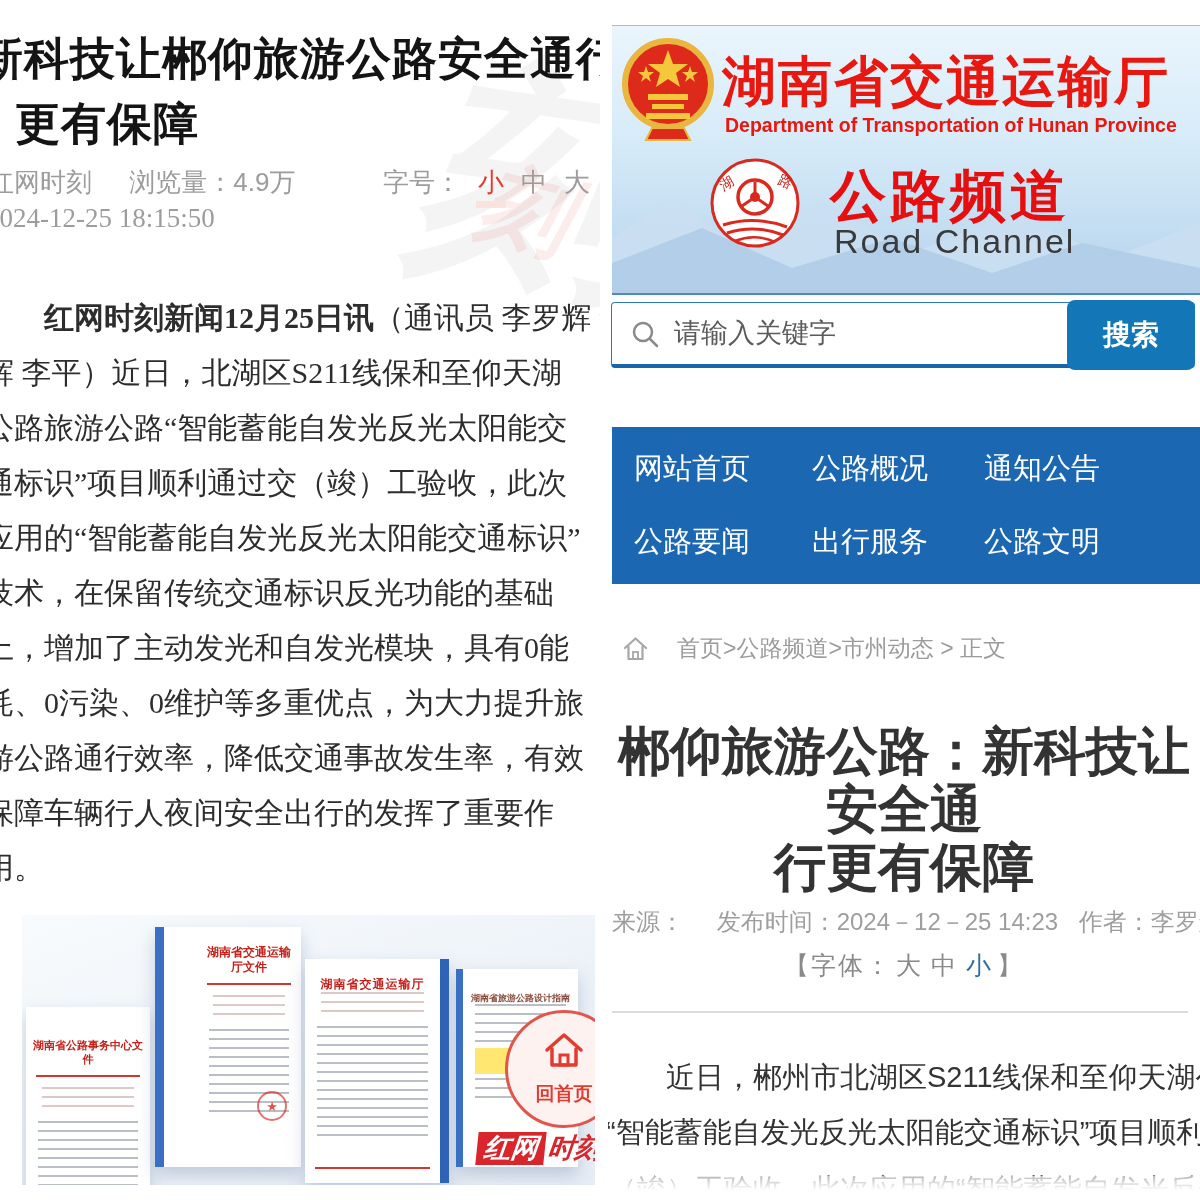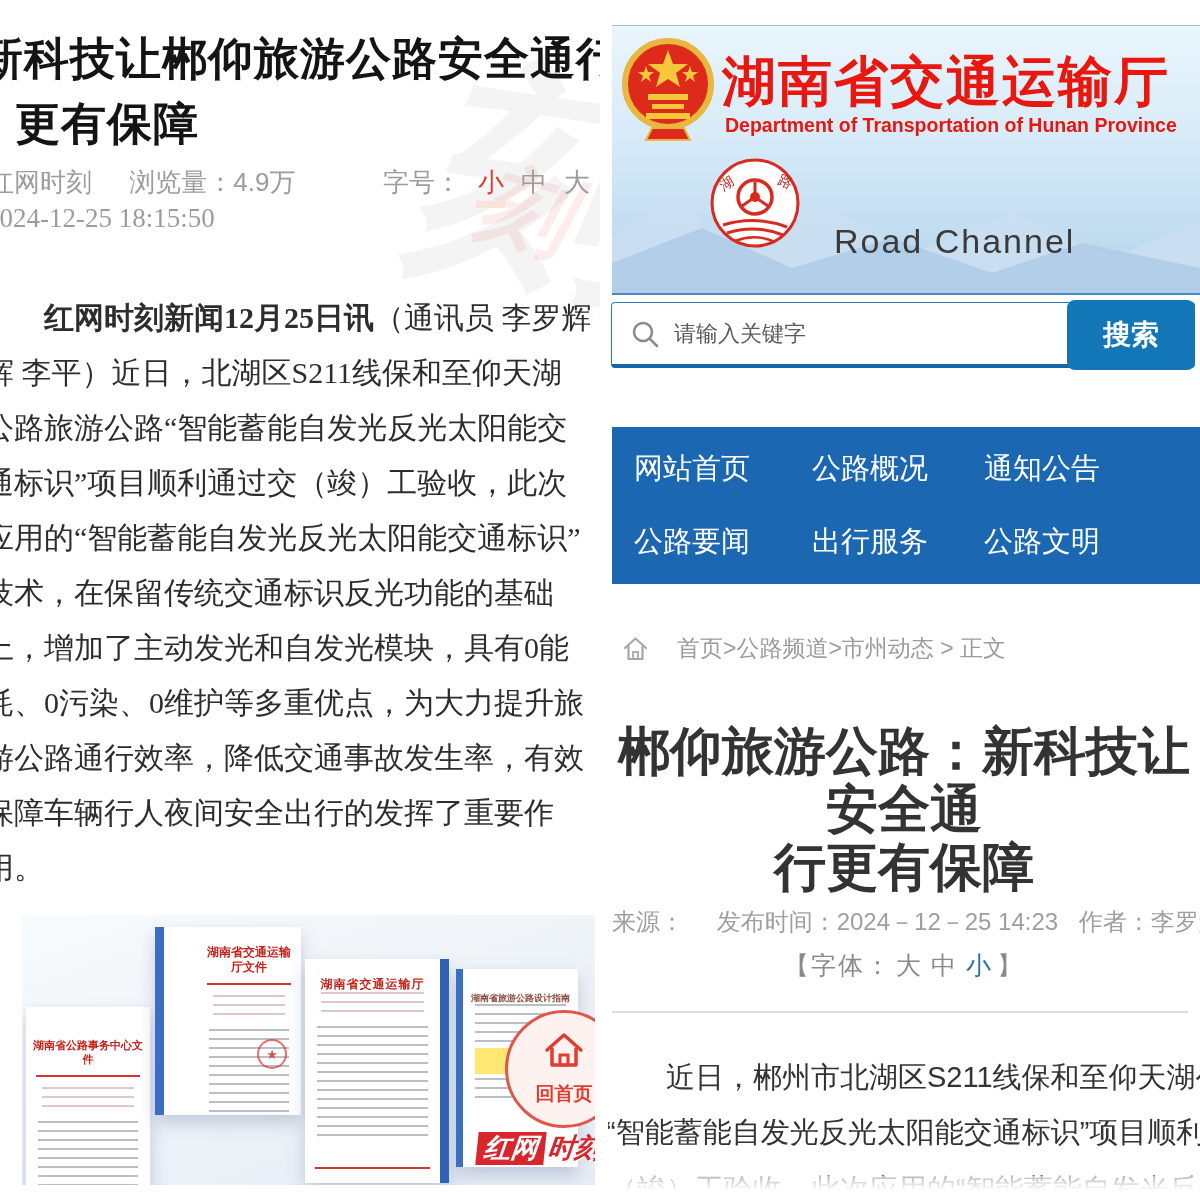--- a/index.html
+++ b/index.html
@@ -35,21 +35,21 @@
   .lp-body .bl { white-space:nowrap; margin-left:-16px; height:55px; line-height:50px; }
   .lp-body .b { font-weight:700; }
 
   
   .lp-figure { position:absolute; top:915px; left:22px; width:573px; height:270px;
                background:linear-gradient(160deg,#f8fbfd 0%,#edf2f8 55%,#e7edf5 100%);
                overflow:hidden; }
   .doc { position:absolute; background:#fff;
          box-shadow:0 8px 16px rgba(110,130,165,0.35); }
   .doc1 { left:4px;  top:48px; width:124px; height:190px;margin-top:44px; }
-  .doc2 { left:133px; top:12px; width:146px; height:188px; border-left:9px solid #3a6fc4;padding-left:33px; }
+  .doc2 { left:133px; top:12px; width:146px; height:240px; border-left:9px solid #3a6fc4;padding-left:33px; }
   .doc3 { left:283px; top:44px; width:144px; height:224px; border-right:9px solid #2f63b8; }
   .doc4 { left:434px; top:54px; width:122px; height:198px; border-left:7px solid #3a6fc4; }
   .doc-title { color:#c5211b; font-weight:700; text-align:center; margin-top:18px;
                padding:0 6px; line-height:1.25; }
   .doc1 .doc-title { font-size:11px; margin-top:32px; }
   .doc2 .doc-title { font-size:12px; }
   .doc3 .doc-title { font-size:12px; letter-spacing:1px; }
   .doc4 .doc-title { font-size:9px; color:#8a4a3a; margin-top:24px; }
   .doc-rule { height:2px; background:#d0372e; margin:8px 10px 10px; }
   .doc-sub { height:26px; margin:0 16px 8px;
@@ -90,21 +90,21 @@
   .road-logo { position:absolute; left:97px; top:131px; }
   .channel-cn { position:absolute; left:218px; top:133px; color:#e60f0f; font-size:56px;
                 font-weight:800; white-space:nowrap; letter-spacing:4px; }
   .channel-en { position:absolute; left:222px; top:196px; color:#3a3a3a; font-size:34px;
                 white-space:nowrap; letter-spacing:2px; }
 
   .searchbar { position:absolute; left:3px; top:302px; width:584px; height:66px;
                background:#fff; border:1px solid #2d7ab9; border-bottom:4px solid #1766a8;
                border-radius:4px; display:flex; align-items:center; }
   .search-icon { margin-left:18px; flex:0 0 auto; }
-  .search-input { flex:1 1 auto; border:none; outline:none; font-size:22px; color:#333;
+  .search-input { flex:1 1 auto; border:none; outline:none; font-size:27px; color:#333;
                   margin-left:14px; min-width:0; background:transparent;
                   font-family:"Liberation Sans", sans-serif; }
   .search-input::placeholder { color:#5b5b5b; opacity:1; }
   .search-btn { flex:0 0 auto; width:128px; height:70px; margin:-2px -1px -4px 0;
                 background:#1377b7; color:#fff; font-size:28px; font-weight:600;
                 border:none; border-radius:8px; cursor:pointer;
                 font-family:"Liberation Sans", sans-serif; }
 
   .mainnav { position:absolute; left:4px; top:427px; width:606px; height:157px;
              background:#1b67b2; display:grid; grid-template-columns:178px 172px auto;
@@ -242,20 +242,21 @@
         <text x="68" y="26" font-size="14" fill="#c5211b" transform="rotate(25 68 26)">路</text>
         <circle cx="46" cy="40" r="17" fill="none" stroke="#d92a1f" stroke-width="3.5"></circle>
         <circle cx="46" cy="40" r="5" fill="#d92a1f"></circle>
         <line x1="46" y1="40" x2="46" y2="25" stroke="#d92a1f" stroke-width="3"></line>
         <line x1="46" y1="40" x2="33" y2="49" stroke="#d92a1f" stroke-width="3"></line>
         <line x1="46" y1="40" x2="59" y2="49" stroke="#d92a1f" stroke-width="3"></line>
         <path d="M14 68 Q 46 58 78 70" fill="none" stroke="#d92a1f" stroke-width="3"></path>
         <path d="M18 76 Q 46 67 74 78" fill="none" stroke="#d92a1f" stroke-width="3"></path>
         <path d="M26 84 Q 46 76 66 85" fill="none" stroke="#d92a1f" stroke-width="2.5"></path>
       </svg>
+      <div class="channel-cn">公路频道</div>
       <div class="channel-en">Road Channel</div>
     </div>
 
     <div class="searchbar">
       <svg class="search-icon" width="30" height="30" viewBox="0 0 30 30">
         <circle cx="13" cy="13" r="9" fill="none" stroke="#8a8a8a" stroke-width="2.5"></circle>
         <line x1="20" y1="20" x2="27" y2="27" stroke="#8a8a8a" stroke-width="2.5" stroke-linecap="round"></line>
       </svg>
       <input class="search-input" type="text" placeholder="请输入关键字" style="">
       <button class="search-btn">搜索</button>

